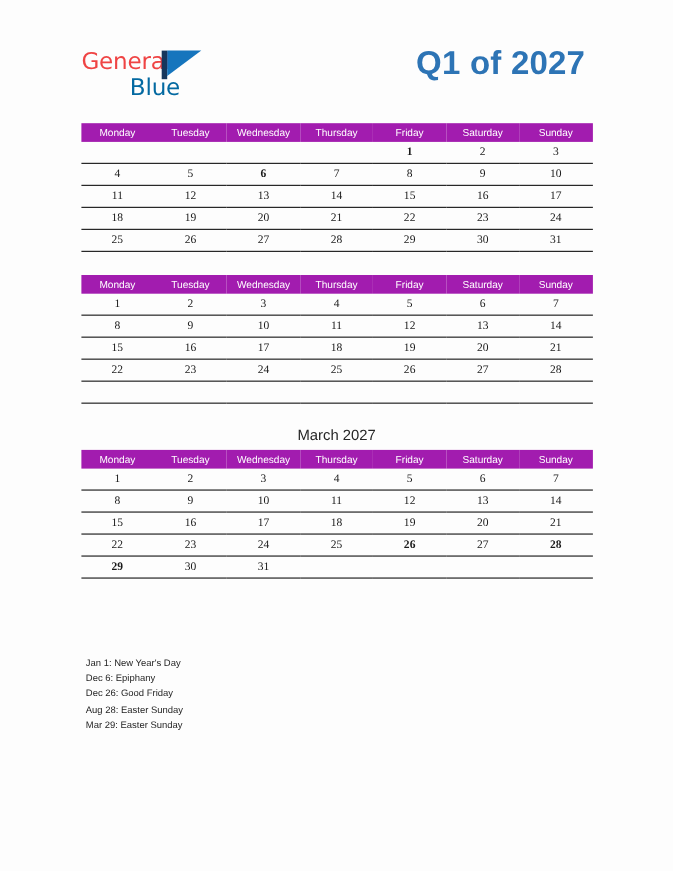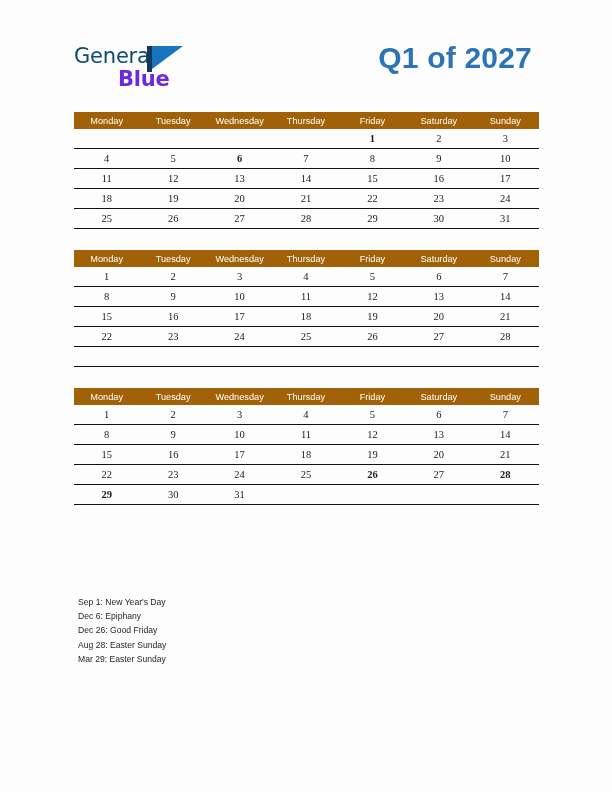--- a/index.html
+++ b/index.html
@@ -28,33 +28,33 @@
     top: 44px;
     width: 190px;
     height: 52px;
   }
   .logo-general {
     position: absolute;
     left: 0;
     top: 0;
     font-size: 21px;
     letter-spacing: -0.2px;
-    color: #0c4a6e;
+    color: #ef4444;
     font-family: "DejaVu Sans", sans-serif;
     font-weight: 400;
   }
   .logo-blue {
     position: absolute;
     left: 44px;
     top: 23px;
     font-size: 21px;
     letter-spacing: -0.2px;
-    color: #6d28d9;
+    color: #0369a1;
     font-family: "DejaVu Sans", sans-serif;
-    font-weight: 700;
+    font-weight: 400;
   }
   .logo-mark {
     position: absolute;
     left: 73px;
     top: 2px;
     width: 38px;
     height: 26px;
   }
   .logo-bar {
     position: absolute;
@@ -116,21 +116,21 @@
     padding-bottom: 6px;
     font-family: "Liberation Sans", sans-serif;
   }
 
   table.cal {
     width: 465px;
     border-collapse: collapse;
     table-layout: fixed;
   }
   table.cal th {
-    background: #a16207;
+    background: #a21caf;
     color: #ffffff;
     font-size: 9.2px;
     font-weight: normal;
     height: 15px;
     text-align: center;
     border: none;
     font-family: "Liberation Sans", sans-serif;
     margin-top: 27px;
   }
   table.cal td {
@@ -305,20 +305,21 @@
             <td class="empty">&nbsp;</td>
             <td class="empty">&nbsp;</td>
             <td class="empty">&nbsp;</td>
             <td class="empty">&nbsp;</td>
             <td class="empty">&nbsp;</td>
           </tr>
         </tbody>
       </table>
     </div>
     <div class="month-block">
+      <div class="month-title">March 2027</div>
       <table class="cal">
         <thead>
           <tr>
             <th>Monday</th>
             <th>Tuesday</th>
             <th>Wednesday</th>
             <th>Thursday</th>
             <th>Friday</th>
             <th>Saturday</th>
             <th>Sunday</th>
@@ -369,18 +370,18 @@
             <td class="empty">&nbsp;</td>
             <td class="empty">&nbsp;</td>
             <td class="empty">&nbsp;</td>
           </tr>
         </tbody>
       </table>
     </div>
   </div>
 
 <div class="legend">
-    <div class="legend-item">Sep 1: New Year's Day</div>
+    <div class="legend-item">Jan 1: New Year's Day</div>
     <div class="legend-item">Dec 6: Epiphany</div>
     <div class="legend-item">Dec 26: Good Friday</div>
     <div class="legend-item">Aug 28: Easter Sunday</div>
     <div class="legend-item">Mar 29: Easter Sunday</div>
   </div>
 
 </body></html>

